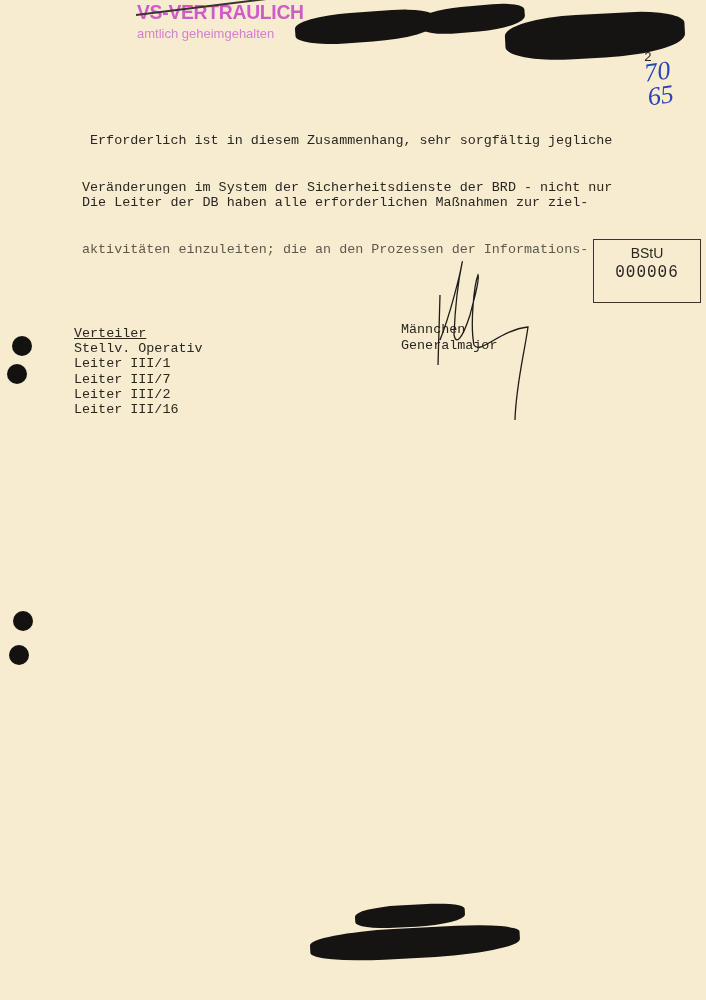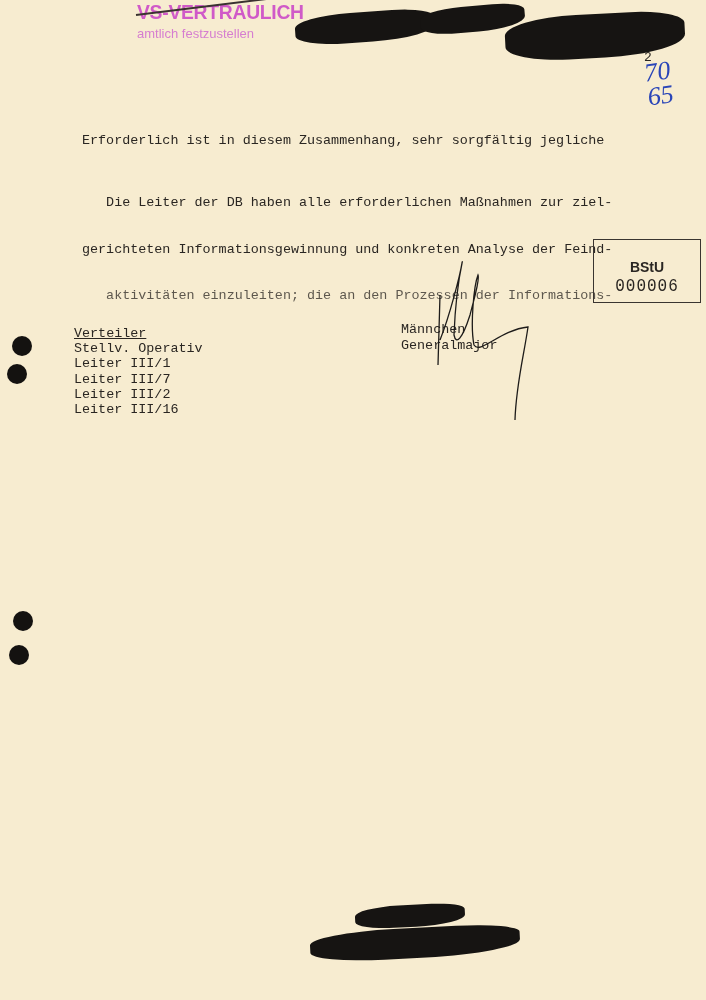--- a/index.html
+++ b/index.html
@@ -26,52 +26,52 @@
     .redact { background: #161412; border-radius: 40% 30% 45% 35%; }
     .page-num { left: 644px; top: 50px; font-size: 13px; }
     .folio { left: 646px; top: 60px; font-family: "Liberation Serif", serif; font-style: italic;
       color: #2a45b8; font-size: 26px; line-height: 24px; transform: rotate(-8deg); }
     .para { left: 82px; font-size: 13.4px; line-height: 15.5px; white-space: pre; text-align: right; }
     .bstu {
       left: 593px; top: 239px; width: 108px; height: 64px;
       border: 1.5px solid #3a3530; box-sizing: border-box;
       font-family: "Liberation Sans", sans-serif; text-align: center; color: #2a2622;
     }
-    .bstu-label { margin-top: 19px; font-size: 14px; font-weight: bold; }
+    .bstu-label { margin-top: 5px; font-size: 14px; }
     .bstu-num { margin-top: 2px; font-family: "Liberation Mono", monospace; font-size: 16px; letter-spacing: 1px; transform: scaleY(1.2); }
     .dist { left: 74px; top: 326px; font-size: 13.4px; line-height: 15.2px; }
     .dist-title { text-decoration: underline; }
     .sig-block { left: 401px; top: 322px; font-size: 13.4px; line-height: 15.5px; }
     .hole { background: #141210; border-radius: 50%; }
     .signature { left: 420px; top: 255px; }
   </style>
 </head>
 <body>
 
 <div class="abs stamp-vs">VS-VERTRAULICH</div>
-<div class="abs stamp-sub">amtlich festzustellen</div>
+<div class="abs stamp-sub">amtlich geheimgehalten</div>
 <div class="abs stamp-strike"></div>
 
 <div class="abs redact" style="left:295px;top:12px;width:140px;height:30px;transform:rotate(-4deg);"></div>
 <div class="abs redact" style="left:420px;top:6px;width:105px;height:26px;transform:rotate(-5deg);"></div>
 <div class="abs redact" style="left:505px;top:14px;width:180px;height:44px;transform:rotate(-3deg);"></div>
 
 <div class="abs page-num">2</div>
 <div class="abs folio">
   <div>70</div>
   <div>65</div>
 </div>
 
 <div class="abs para" style="top:102px;">
   <div>Erforderlich ist in diesem Zusammenhang, sehr sorgfältig jegliche</div>
+  <div>Veränderungen im System der Sicherheitsdienste der BRD - nicht nur</div>
 </div>
 
 <div class="abs para" style="top:164px;">
   <div>Die Leiter der DB haben alle erforderlichen Maßnahmen zur ziel-</div>
-  <div>gerichteten Informationsgewinnung und konkreten Analyse der Feind-</div>
   <div style="opacity:0.75;">aktivitäten einzuleiten; die an den Prozessen der Informations-</div>
 </div>
 
 <div class="abs bstu">
   <div class="bstu-label">BStU</div>
   <div class="bstu-num">000006</div>
 </div>
 
 <div class="abs dist">
   <div class="dist-title">Verteiler</div>

